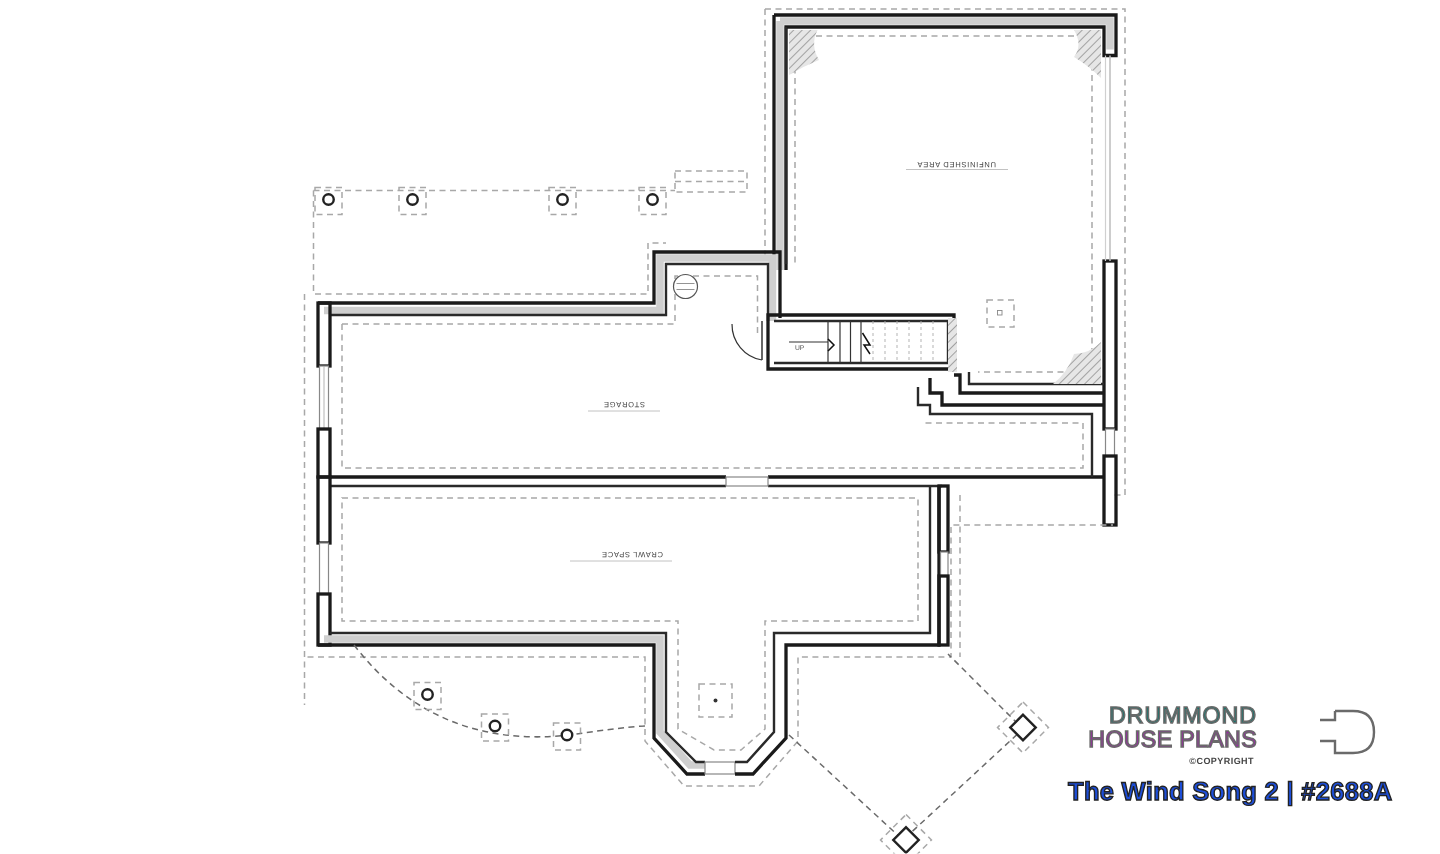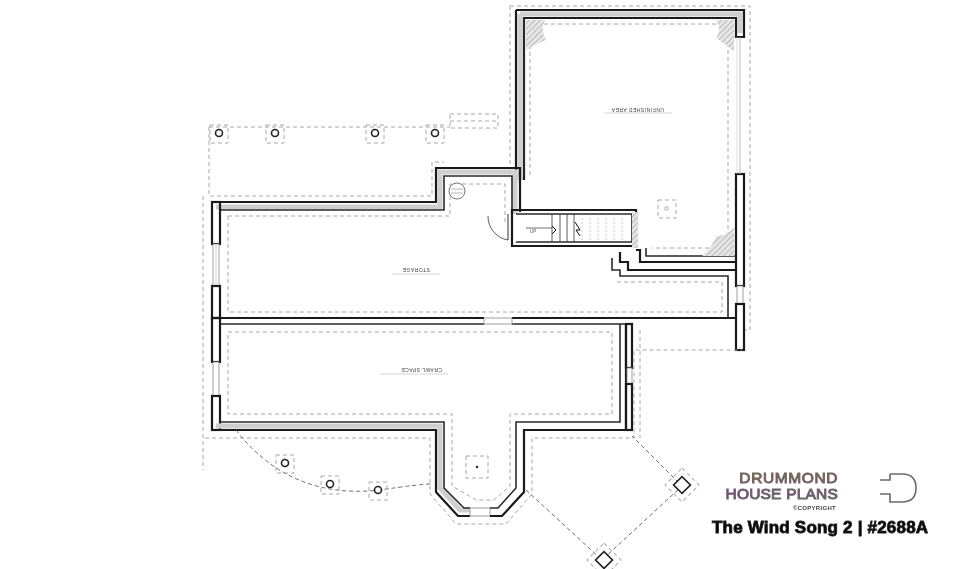--- a/index.html
+++ b/index.html
@@ -9,27 +9,27 @@
   .wall-inner { fill: none; stroke: #2a2a2a; stroke-width: 1.6; }
   .wall-fill { fill: none; stroke: #cfcfcf; stroke-width: 5; }
   .dash { fill: none; stroke: #a8a8a8; stroke-width: 1; stroke-dasharray: 4 3; }
   .dash-dark { fill: none; stroke: #6a6a6a; stroke-width: 1; stroke-dasharray: 4 3; }
   .post { fill: #fff; stroke: #222; stroke-width: 1.6; }
   .hatch { fill: url(#hatchPat); stroke: none; }
   .room-label { font-family: "Liberation Sans", sans-serif; font-size: 5px; fill: #444; letter-spacing: 0.5px; }
   .thin { fill: none; stroke: #333; stroke-width: 0.8; }
   .window { stroke: #888; stroke-width: 0.8; fill: #fff; }
   #brand { position: absolute; left: 752px; top: 470px; width: 170px; height: 50px; }
-  #brand-line1 { position: absolute; right: 84px; top: 0; font-size: 15.5px; letter-spacing: 0.6px; color: #c2410c;
+  #brand-line1 { position: absolute; right: 84px; top: 0; font-size: 15.5px; letter-spacing: 0.6px; color: #0f766e;
     -webkit-text-stroke: 1px #6a6a6a; font-family: "Liberation Sans", sans-serif; line-height: 16px; white-space: nowrap; }
   #brand-line2 { position: absolute; right: 84px; top: 16px; font-size: 15.5px; letter-spacing: 0.2px; color: #a21caf;
     -webkit-text-stroke: 1px #6a6a6a; font-family: "Liberation Sans", sans-serif; line-height: 16px; white-space: nowrap; }
   #brand-copy { position: absolute; right: 86px; top: 35px; font-size: 6px; font-weight: bold; color: #444; letter-spacing: 0.3px; white-space: nowrap; }
   #brand-mark { position: absolute; left: 124px; top: 0px; width: 44px; height: 36px; }
-  #caption { position: absolute; left: 712px; top: 518px; font-size: 17px; font-weight: bold; color: #000000;
+  #caption { position: absolute; left: 712px; top: 518px; font-size: 17px; font-weight: bold; color: #1d4ed8;
     -webkit-text-stroke: 0.9px #222; font-family: "Liberation Sans", sans-serif; white-space: nowrap; letter-spacing: 0.2px; }
 </style>
 </head>
 <body>
 
 <svg id="plan" viewBox="0 0 960 569" xmlns="http://www.w3.org/2000/svg">
   <defs>
     <pattern id="hatchPat" width="4" height="4" patternUnits="userSpaceOnUse" patternTransform="rotate(45)">
       <rect width="4" height="4" fill="#e6e6e6"></rect>
       <line x1="0" y1="0" x2="0" y2="4" stroke="#8a8a8a" stroke-width="1"></line>

